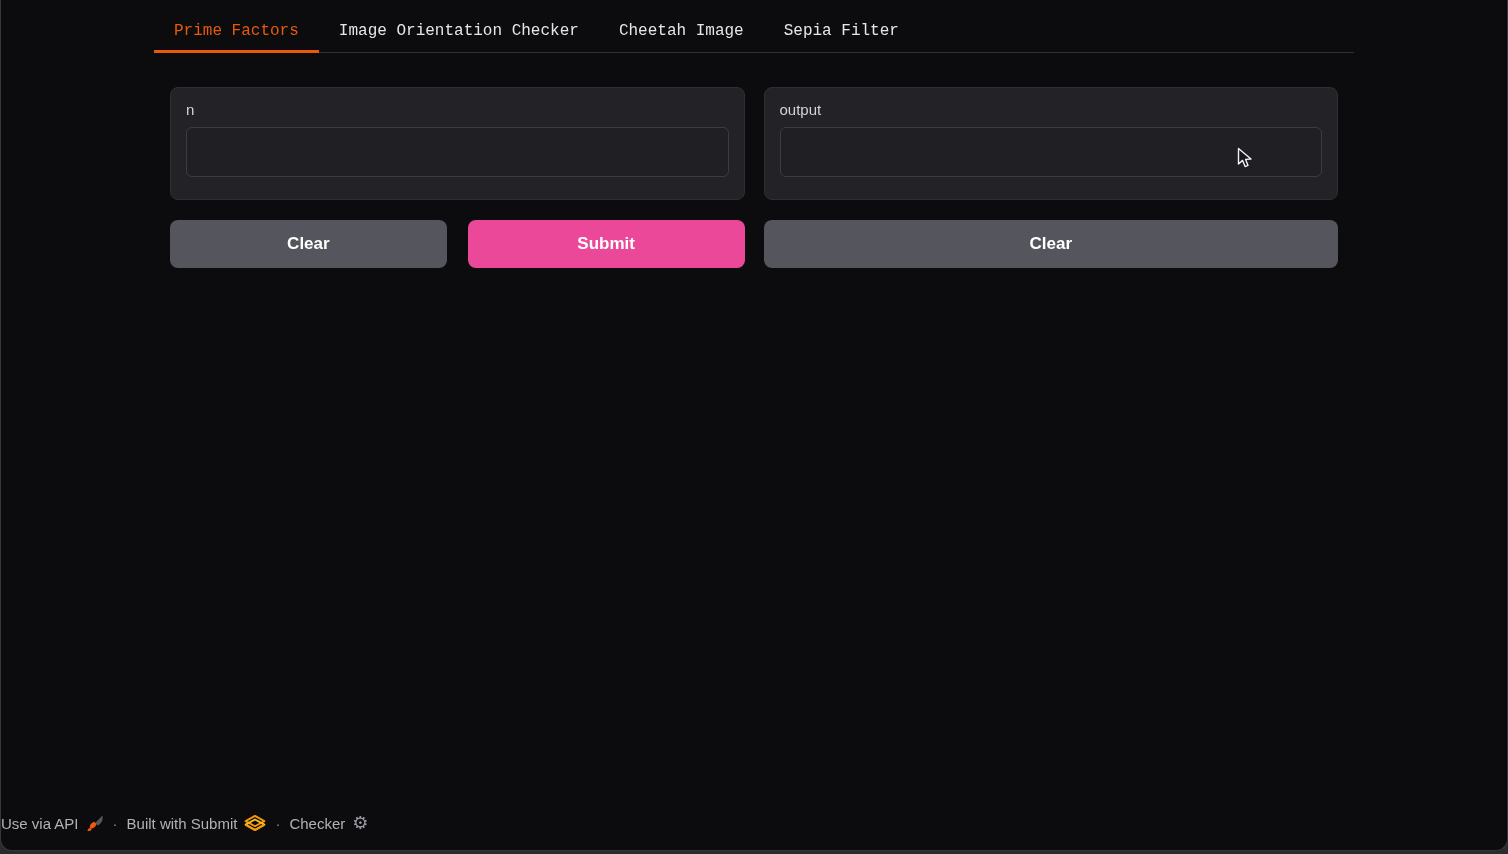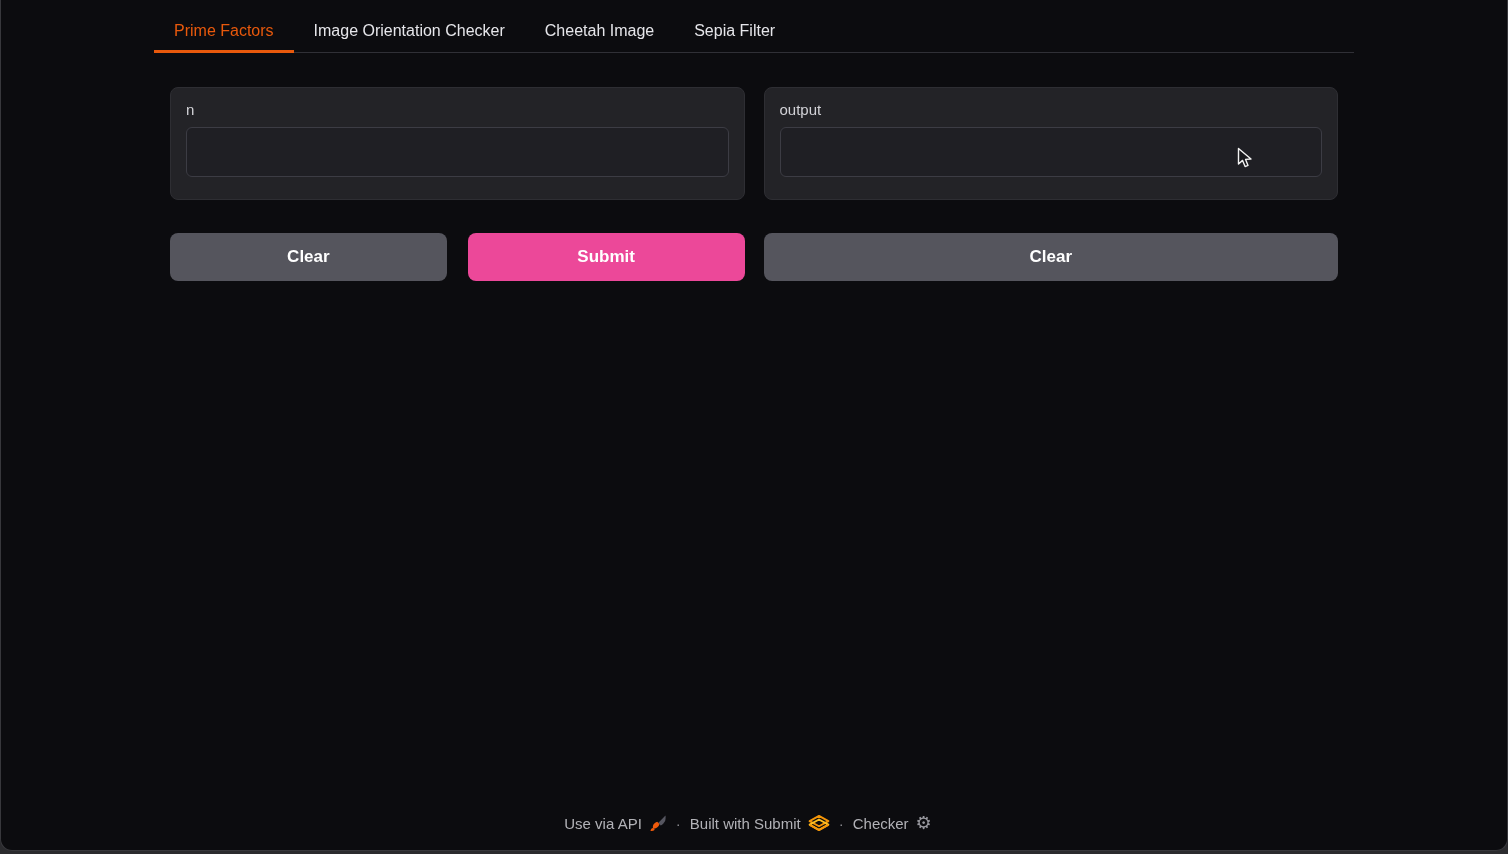--- a/index.html
+++ b/index.html
@@ -30,20 +30,21 @@
     border-bottom: 1px solid #303036;
   }
   .tab {
     padding: 12px 20px 10px 20px;
     font-size: 16px;
     color: #e6e6ea;
     border-bottom: 3px solid transparent;
     margin-bottom: -1px;
     cursor: pointer;
     white-space: nowrap;
+    font-family: Liberation Mono, monospace;
   }
   .tab.active {
     color: #e8590c;
     border-bottom-color: #e8590c;
   }
   
   .content { padding: 34px 16px 0 16px; }
   .row { display: flex; gap: 19px; }
   .col { flex: 1; min-width: 0; }
   .panel {
@@ -66,41 +67,41 @@
     background: #1f1f24;
     border: 1px solid #3c3c44;
     border-radius: 6px;
     color: #e6e6ea;
     font-family: "Liberation Sans", "DejaVu Sans", sans-serif;
     font-size: 15px;
     padding: 10px 12px;
     resize: none;
     outline: none;
   }
-  .btn-row { display: flex; gap: 21px; margin-top: 33px; }
+  .btn-row { display: flex; gap: 21px; margin-top: 20px; }
   .btn {
     flex: 1;
     height: 48px;
     border: none;
     border-radius: 8px;
     font-family: "Liberation Sans", "DejaVu Sans", sans-serif;
     font-weight: 700;
     font-size: 17px;
     color: #ffffff;
     cursor: pointer;
   }
   .btn.secondary { background: #55555d; }
   .btn.primary { background: #ec4899; }
   
   .footer {
     position: absolute;
     left: 0; right: 12px;
     bottom: 18px;
     display: flex;
-    justify-content: center;
+    justify-content: flex-start;
     align-items: center;
     gap: 9px;
     color: #b2b2b7;
     font-size: 15px;
   }
   .footer-link {
     display: flex;
     align-items: center;
     gap: 7px;
     cursor: pointer;

